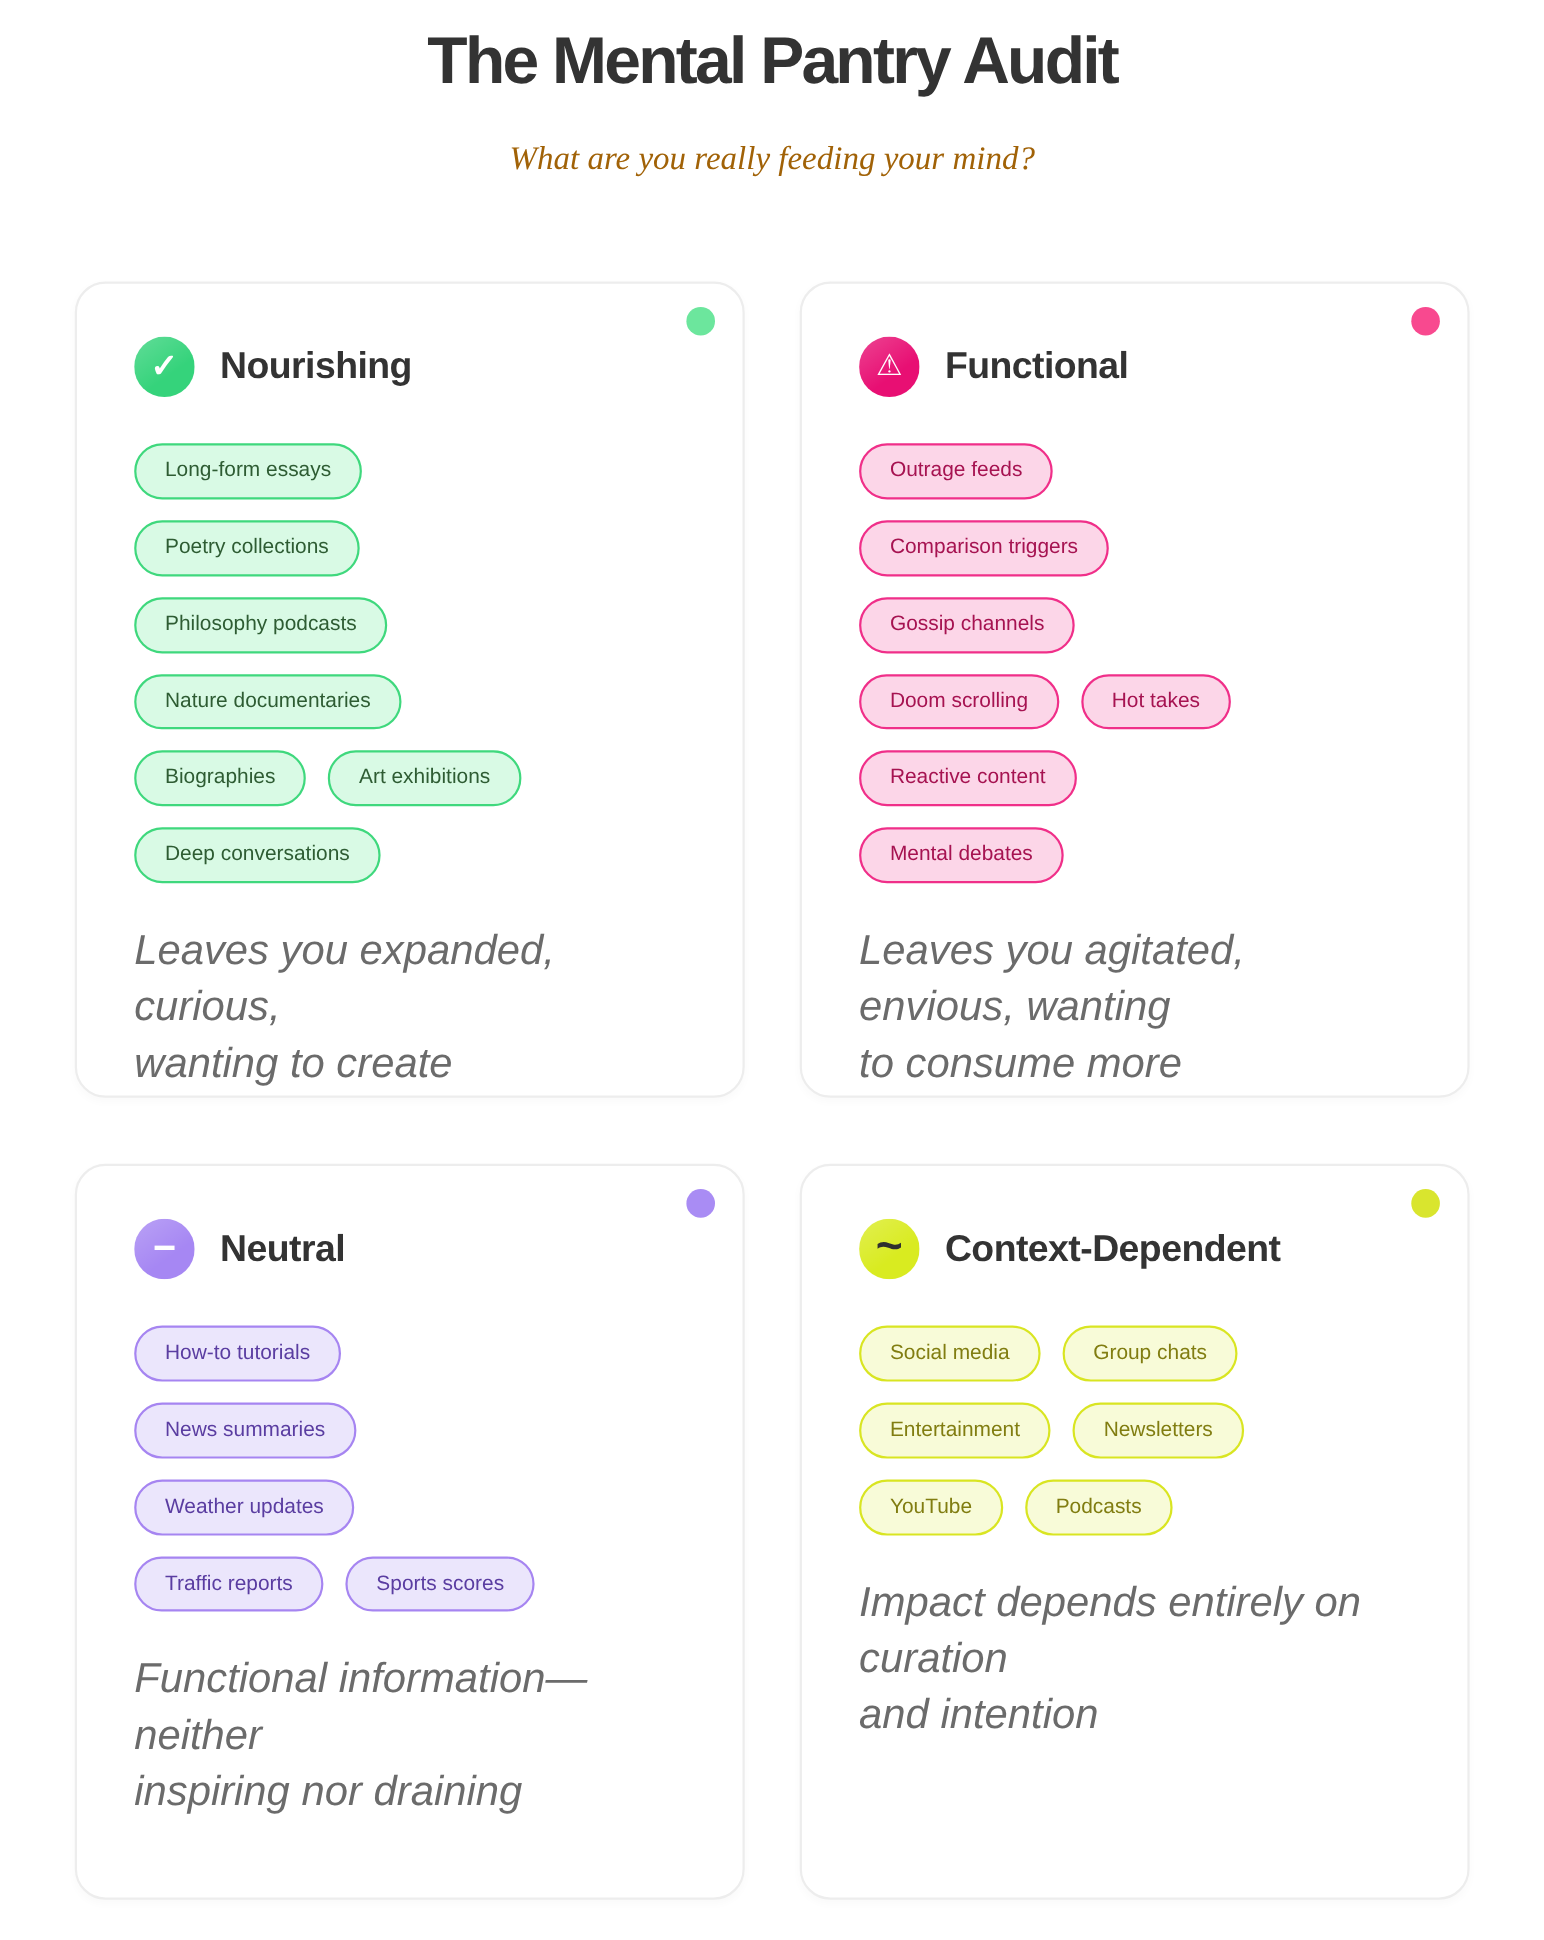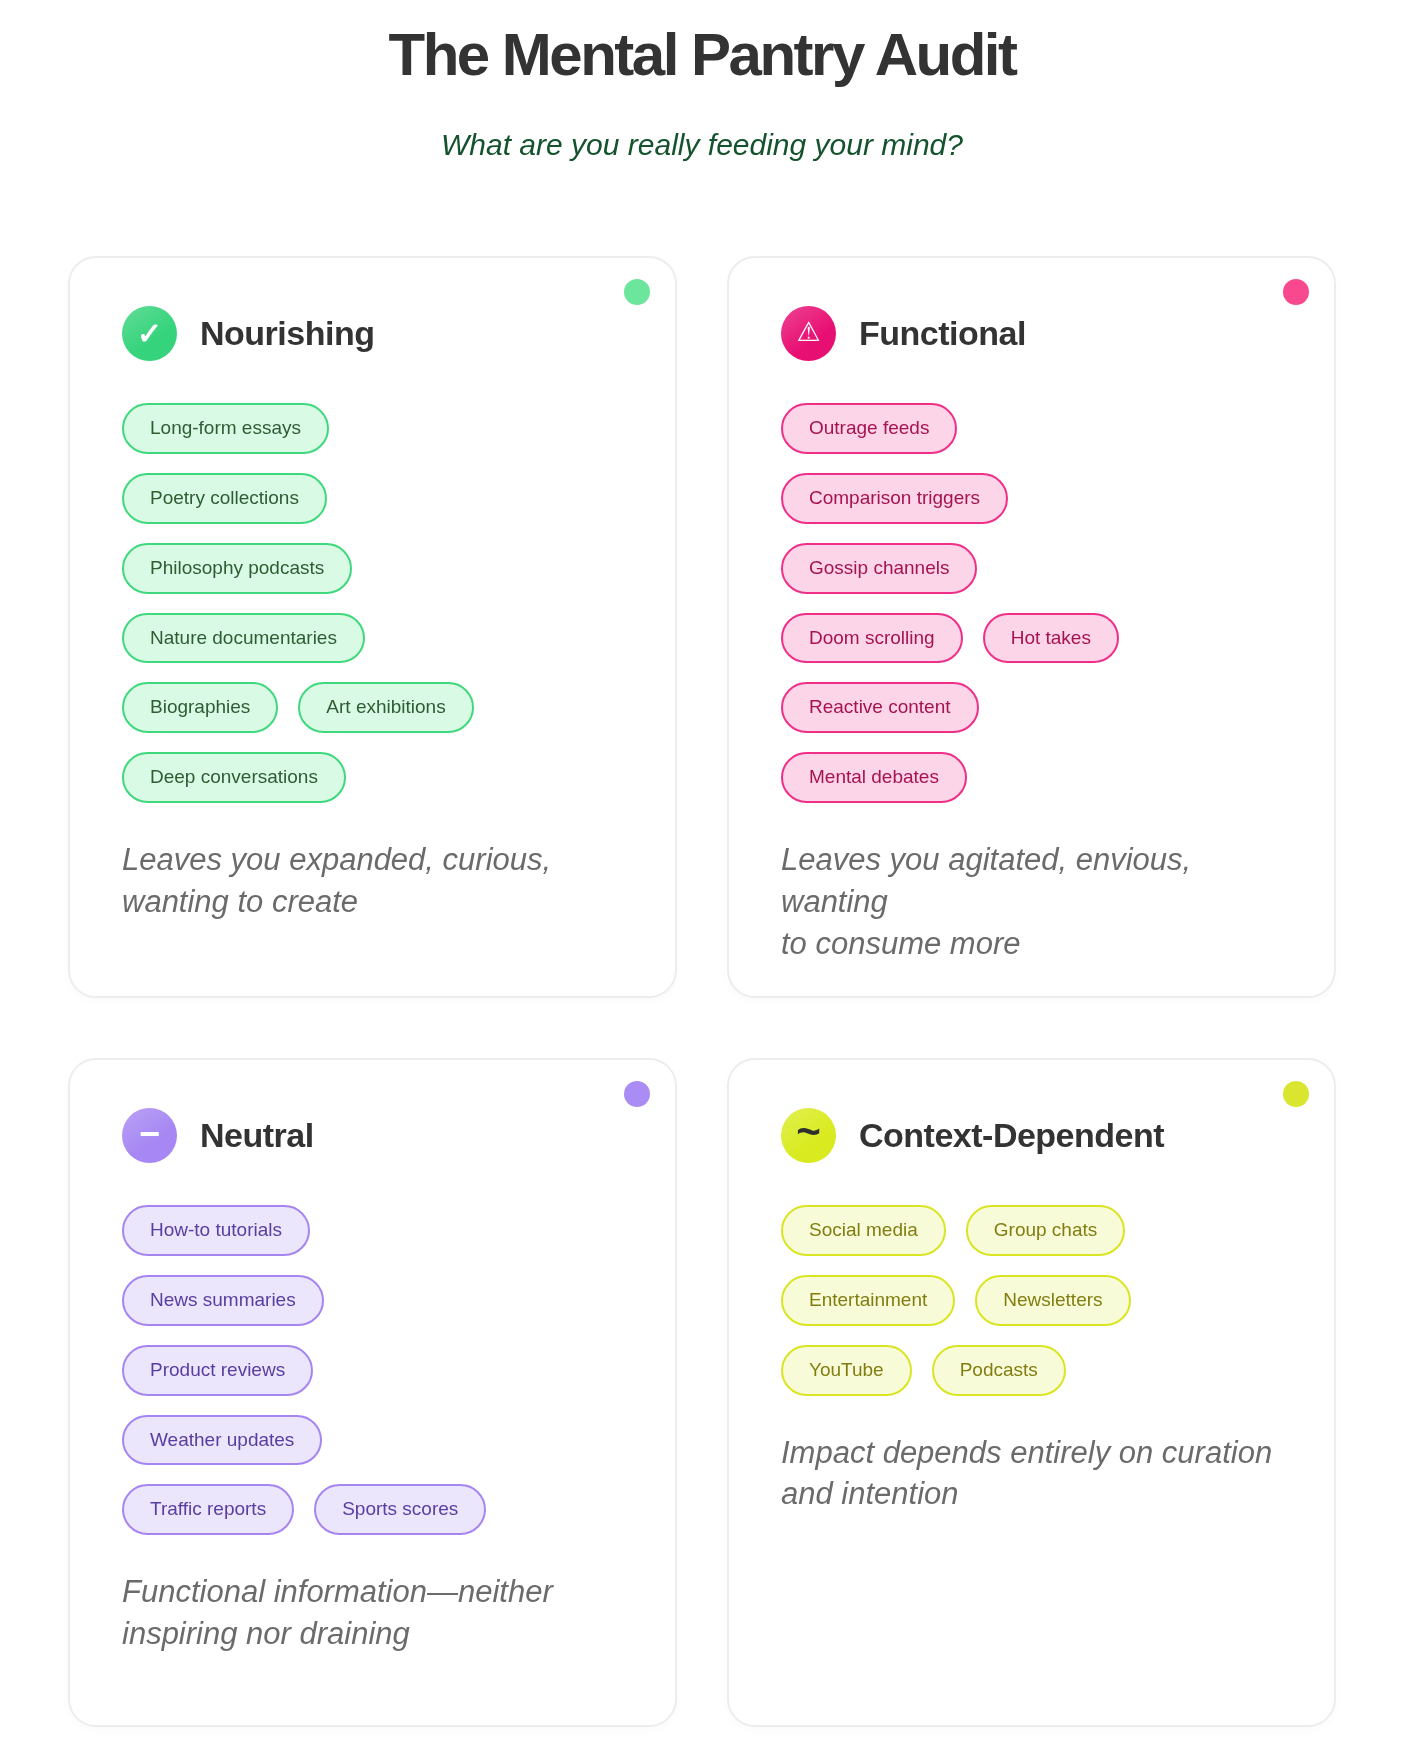--- a/index.html
+++ b/index.html
@@ -17,21 +17,22 @@
     font-size: 60px;
     font-weight: bold;
     color: #333333;
     letter-spacing: -2.5px;
     line-height: 1.1;
   }
   .page-subtitle {
     margin: 40px 0 0 0;
     font-size: 30px;
     font-style: italic;
-    color: #14532d;
+    color: #a16207;
+    font-family: Liberation Serif, serif;
   }
   .grid {
     margin-top: 94px;
     padding: 0 68px;
     display: grid;
     grid-template-columns: 1fr 1fr;
     grid-template-rows: 742px 669px;
     column-gap: 50px;
     row-gap: 60px;
   }
@@ -100,21 +101,21 @@
     font-size: 19px;
     line-height: 1.15;
     border-radius: 999px;
     border: 2px solid var(--chip-border);
     background: var(--chip-bg);
     color: var(--chip-text);
     white-space: nowrap;
   }
   .card-footer {
     margin: 36px 0 0 0;
-    font-size: 31px;
+    font-size: 38px;
     font-style: italic;
     color: #6b6b6b;
     line-height: 1.35;
     white-space: pre-line;
   }
 </style>
 </head>
 <body>
 
 <header class="page-header">
@@ -199,23 +200,20 @@
       <h2 class="card-title">Neutral</h2>
     </div>
     <div class="tag-rows">
         <div class="tag-row">
           <span class="chip">How-to tutorials</span>
         </div>
         <div class="tag-row">
           <span class="chip">News summaries</span>
         </div>
         <div class="tag-row">
-          <span class="chip">Product reviews</span>
-        </div>
-        <div class="tag-row">
           <span class="chip">Weather updates</span>
         </div>
         <div class="tag-row">
           <span class="chip">Traffic reports</span>
           <span class="chip">Sports scores</span>
         </div>
       </div>
     <p class="card-footer">Functional information—neither
 inspiring nor draining</p>
   </section>

